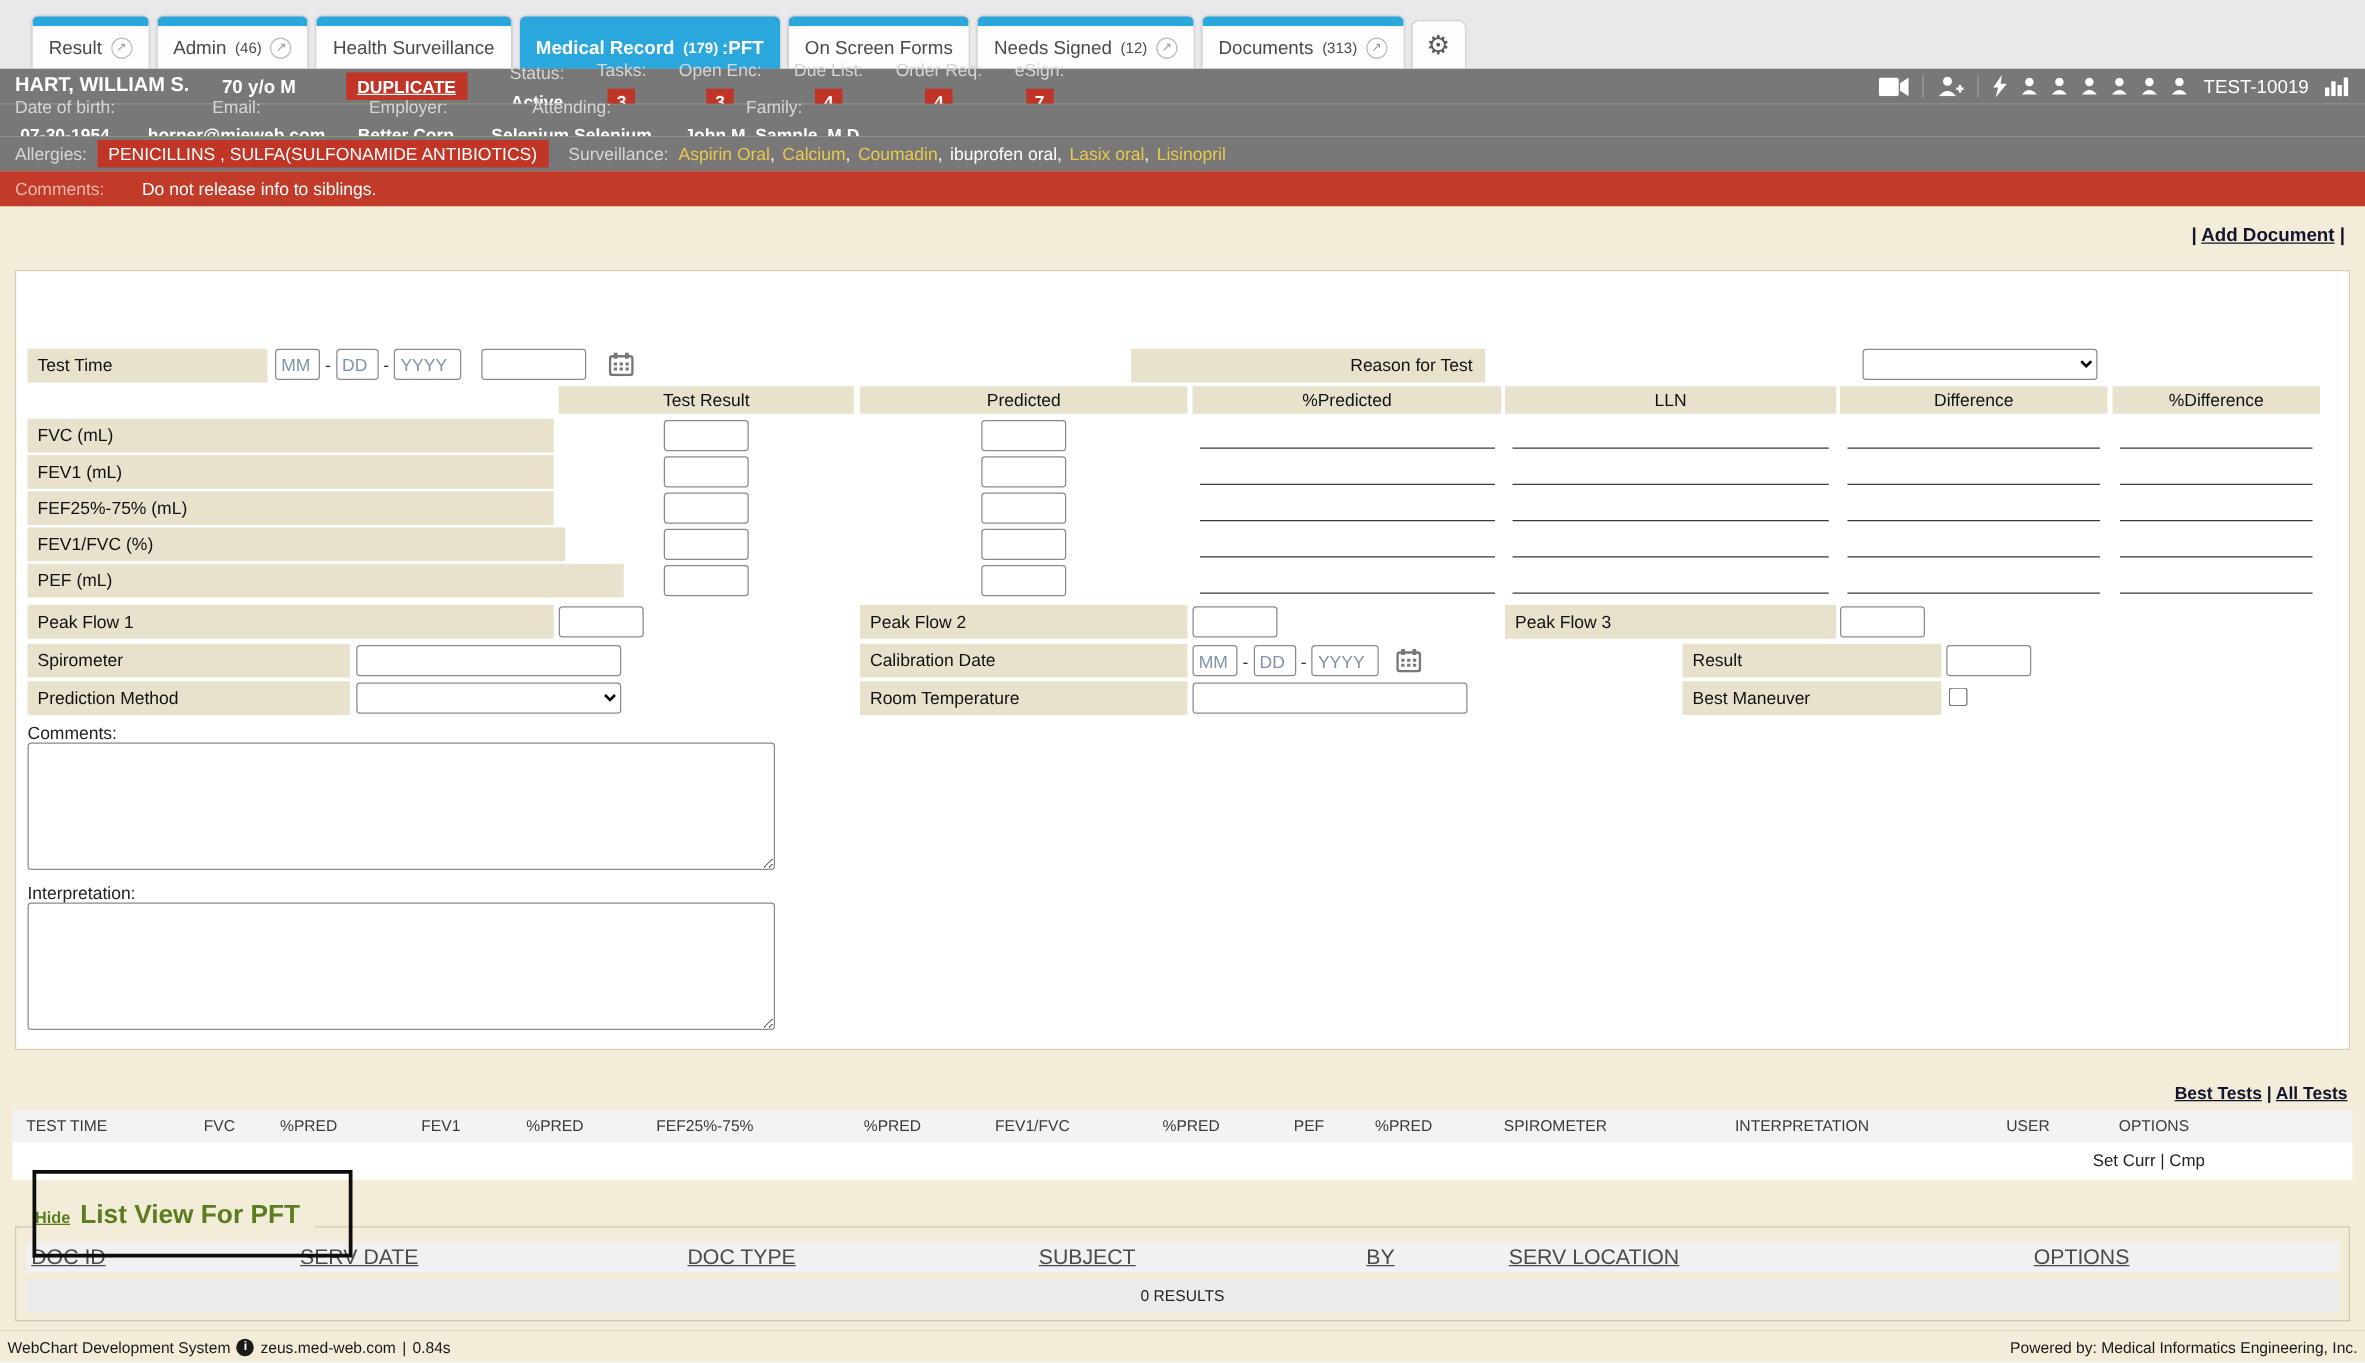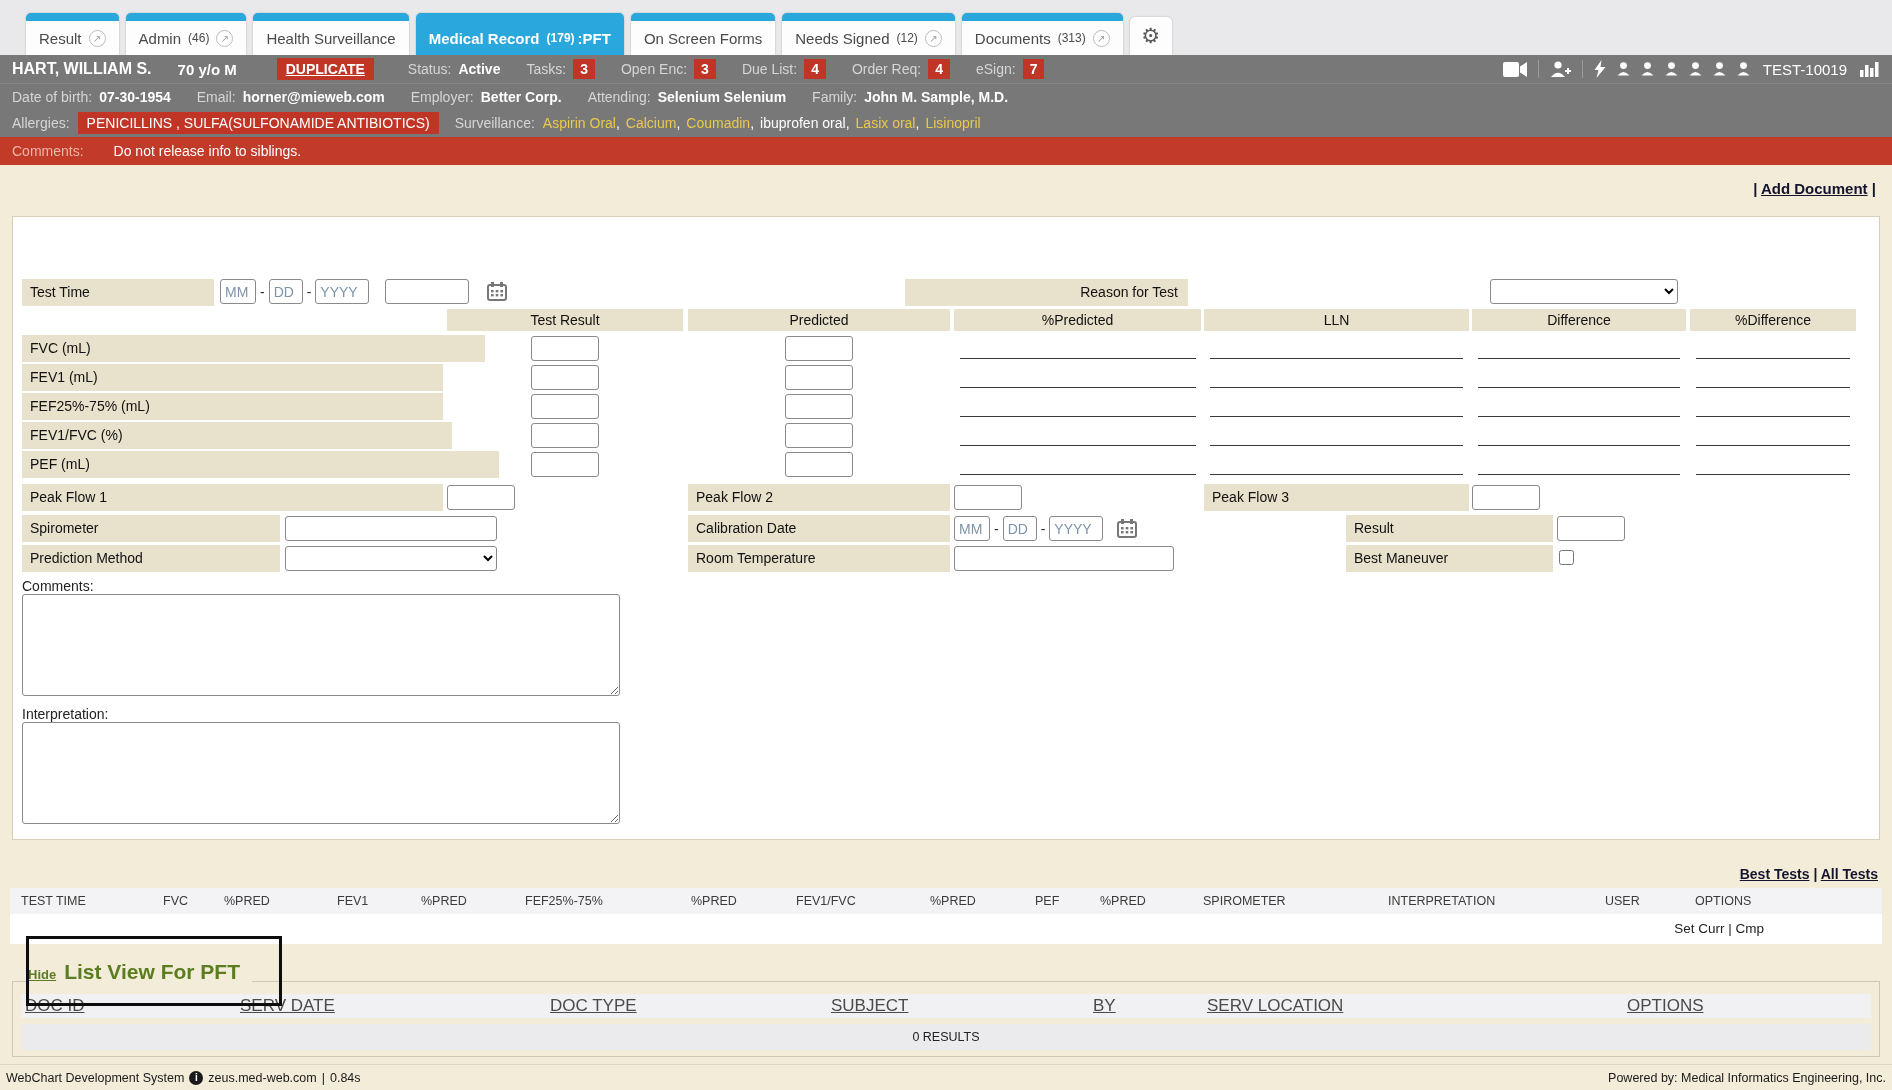--- a/index.html
+++ b/index.html
@@ -20,21 +20,21 @@
             font-size:10px; line-height:15px; text-align:center; background:#fff; }
   .gear-tab { height:38px; width:42px; background:#fdfdfd; border-radius:5px 5px 0 0;
               display:flex; align-items:center; justify-content:center; box-shadow:0 0 2px rgba(0,0,0,.25);
               font-size:21px; color:#5a5a5a; cursor:pointer; }
 
   
   .hdr { position:absolute; left:0; right:0; background:#787878; color:#fff; display:flex; align-items:center; padding:0 12px; }
   .hdr1 { top:55px; height:28px; font-size:14px; }
   .hdr2 { top:83px; height:26px; border-top:1px solid #858585; font-size:14px; }
   .hdr3 { top:109px; height:28px; font-size:14px; }
-  .grp { display:flex; align-items:center; gap:7px; margin-right:26px; }
+  .grp { display:flex; align-items:center; gap:7px; margin-right:26px;flex-direction:column; }
   .pname { font-size:16px; font-weight:bold; margin-right:26px; }
   .page { font-size:15px; font-weight:bold; margin-right:40px; }
   .hlabel { color:#d6d6d6; }
   .hval { color:#fff; font-weight:bold; }
   .rbadge { background:#c13527; color:#fff; font-weight:bold; padding:2px 7px; font-size:14px; cursor:pointer; }
   .dup { background:#c13527; color:#fff; font-weight:bold; text-decoration:underline; padding:3px 9px; font-size:14px; margin-right:34px; cursor:pointer; }
   .hicons { margin-left:auto; display:flex; align-items:center; gap:11px; }
   .vsep { width:1px; height:18px; background:#9c9c9c; }
   .hicons svg { fill:#fff; display:block; cursor:pointer; }
   .pid { font-size:15px; margin:0 2px; }
@@ -294,21 +294,21 @@
     <div class="abs beige flabel" style="top:62px;left:892px;width:283px;text-align:right;padding-right:10px;">Reason for Test</div>
     <select class="abs inp" style="top:62px;left:1477px;width:188px;"><option></option></select>
 
     <div class="abs beige fhead" style="top:92px;left:434px;width:236px;">Test Result</div>
     <div class="abs beige fhead" style="top:92px;left:675px;width:262px;">Predicted</div>
     <div class="abs beige fhead" style="top:92px;left:941px;width:247px;">%Predicted</div>
     <div class="abs beige fhead" style="top:92px;left:1191px;width:265px;">LLN</div>
     <div class="abs beige fhead" style="top:92px;left:1459px;width:214px;">Difference</div>
     <div class="abs beige fhead" style="top:92px;left:1677px;width:166px;">%Difference</div>
 
-    <div class="abs beige flabel" style="top:118px;left:9px;width:463px;">FVC (mL)</div>
+    <div class="abs beige flabel" style="top:118px;left:9px;width:421px;">FVC (mL)</div>
     <div class="abs ctr" style="top:119px;left:434px;width:236px;"><input class="inp num" style=""></div>
     <div class="abs ctr" style="top:119px;left:675px;width:262px;"><input class="inp num" style=""></div>
     <div class="abs ul" style="top:119px;left:947px;width:236px;"></div>
     <div class="abs ul" style="top:119px;left:1197px;width:253px;"></div>
     <div class="abs ul" style="top:119px;left:1465px;width:202px;"></div>
     <div class="abs ul" style="top:119px;left:1683px;width:154px;"></div>
 
     <div class="abs beige flabel" style="top:147px;left:9px;width:421px;">FEV1 (mL)</div>
     <div class="abs ctr" style="top:148px;left:434px;width:236px;"><input class="inp num" style=""></div>
     <div class="abs ctr" style="top:148px;left:675px;width:262px;"><input class="inp num" style=""></div>

